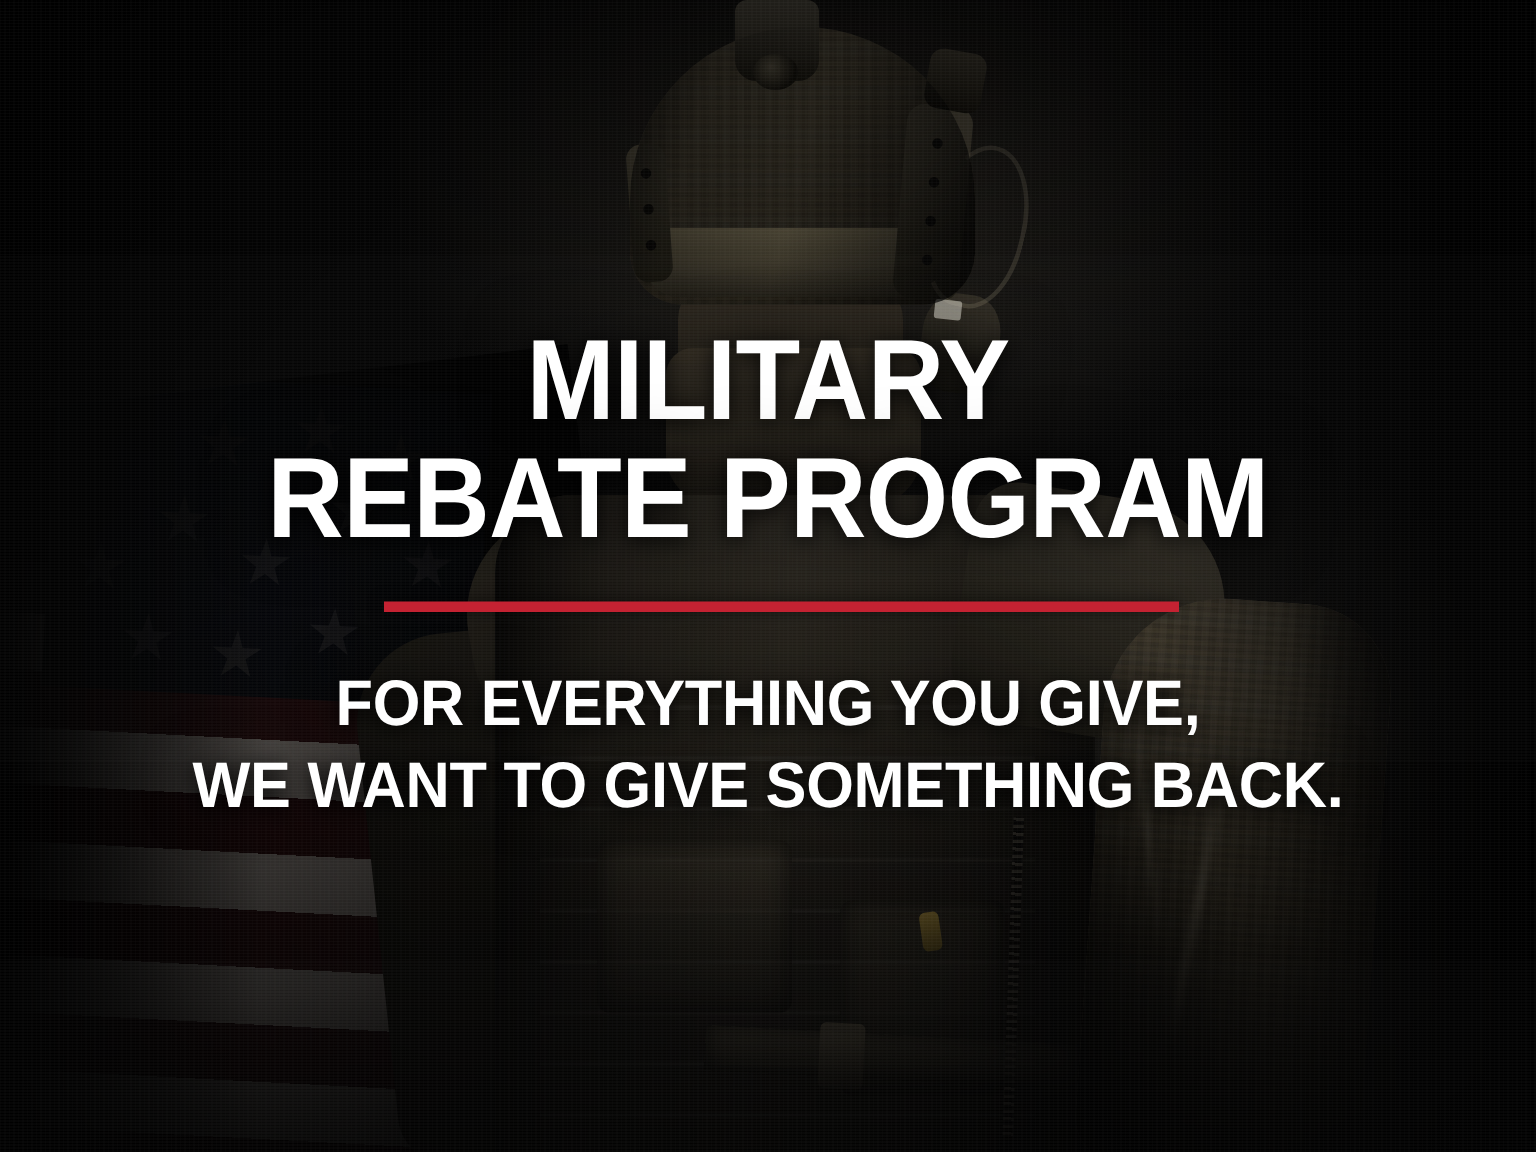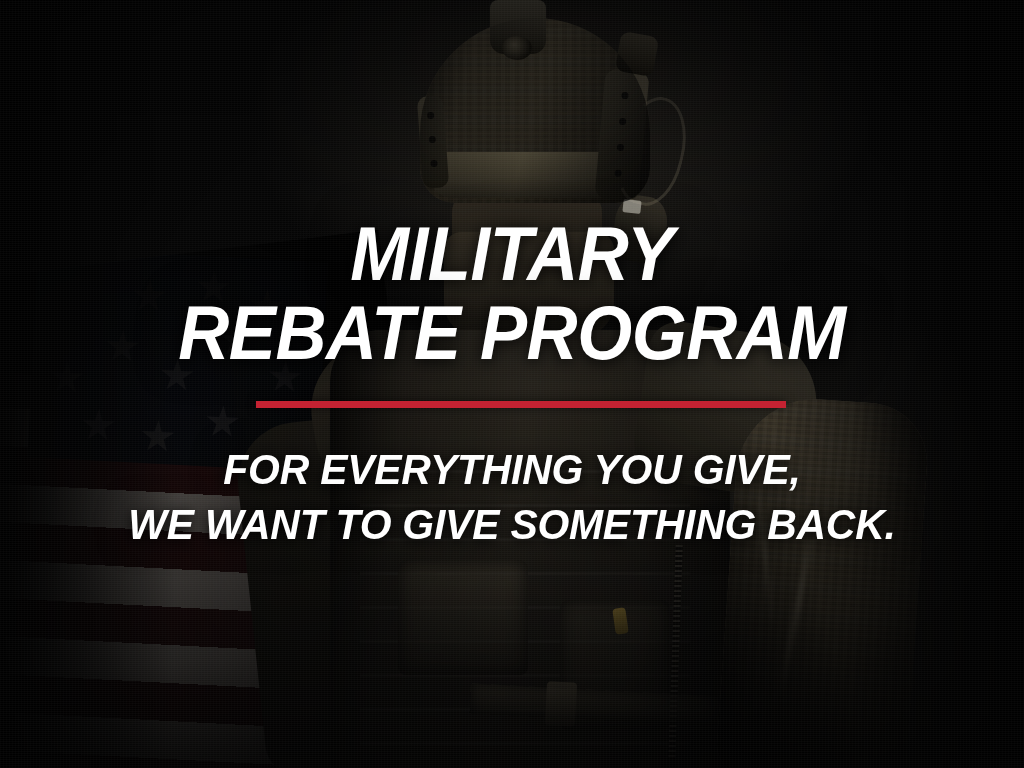--- a/index.html
+++ b/index.html
@@ -384,21 +384,20 @@
       repeating-linear-gradient(90deg, rgba(255,255,255,0.30) 0 1px, rgba(0,0,0,0) 1px 3px);
   }
 
   
   #overlay {
     position: absolute;
     inset: 0;
     display: flex;
     flex-direction: column;
     align-items: center;
-    font-style: italic;
   }
 
   .headline {
     color: #ffffff;
     font-weight: 700;
     letter-spacing: -0.5px;
     line-height: 0.96;
     text-align: center;
     white-space: nowrap;
     text-shadow: 0 2px 14px rgba(0,0,0,0.80), 0 0 44px rgba(0,0,0,0.55);

